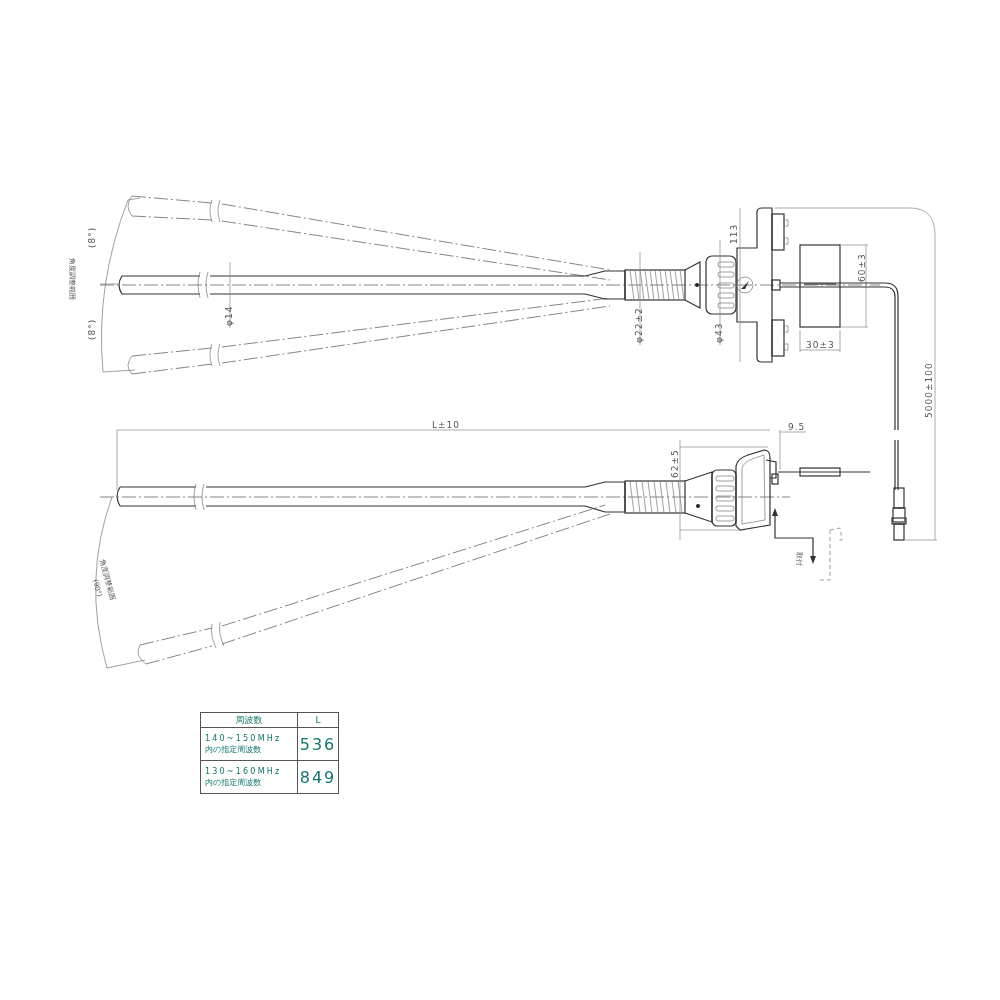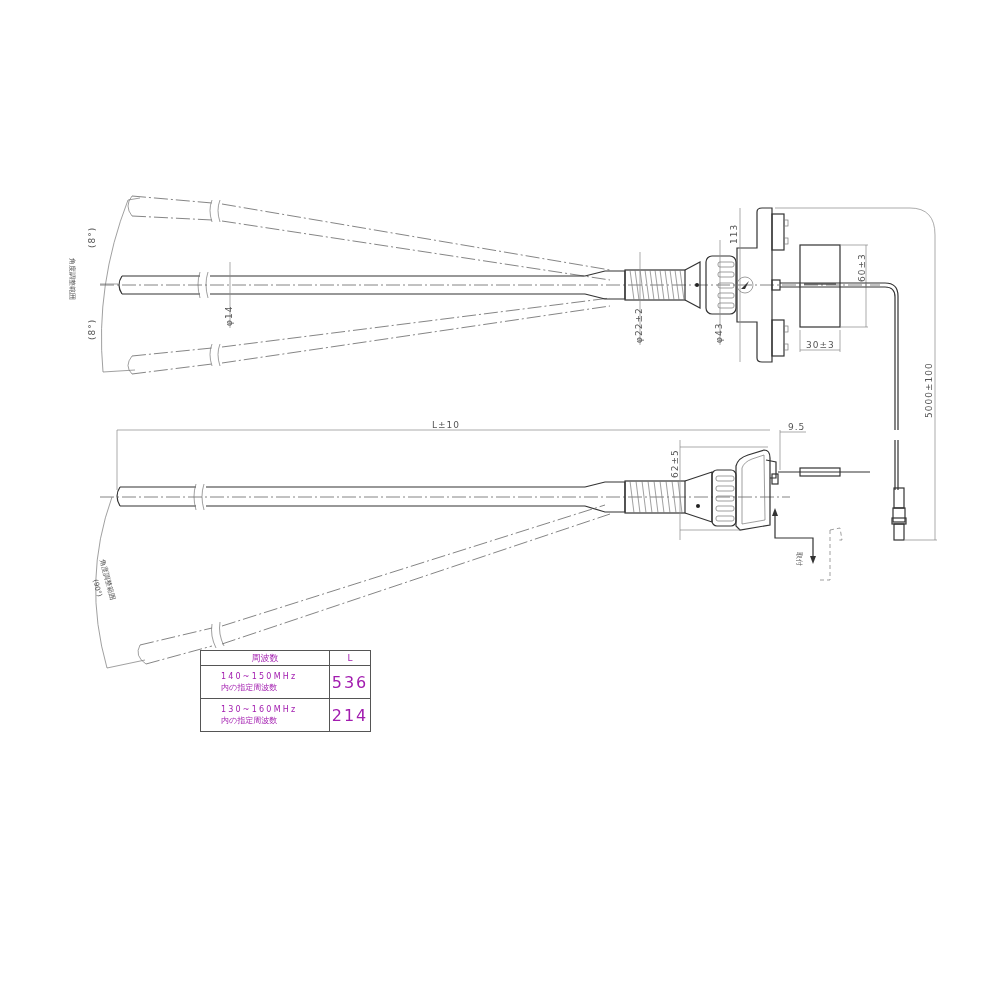--- a/index.html
+++ b/index.html
@@ -5,25 +5,25 @@
   html, body { margin:0; padding:0; background:#ffffff; }
   body { width:1000px; height:1000px; position:relative; overflow:hidden;
          font-family:"DejaVu Sans", sans-serif; }
   svg#drawing { position:absolute; left:0; top:0; }
   .ln { stroke:#333; stroke-width:1.2; fill:none; }
   .thin { stroke:#777; stroke-width:0.7; fill:none; }
   .dash { stroke:#666; stroke-width:0.8; fill:none; stroke-dasharray:14 3 2 3; }
   .dim { stroke:#888; stroke-width:0.7; fill:none; }
   .dimtxt { font-family:"DejaVu Sans", sans-serif; font-size:9px; fill:#555; letter-spacing:1px; }
   .smtxt { font-family:"DejaVu Sans", sans-serif; font-size:7px; fill:#555; }
-  table.freq { position:absolute; left:200px; top:650px; border-collapse:collapse;
-               font-family:"DejaVu Sans", sans-serif; color:#a21caf; }
+  table.freq { position:absolute; left:200px; top:712px; border-collapse:collapse;
+               font-family:"DejaVu Sans", sans-serif; color:#0f766e; }
   table.freq td, table.freq th { border:1px solid #555; font-weight:normal; }
   table.freq th { font-size:9px; height:14px; padding:0 4px; }
-  table.freq td.f { width:88px; height:32px; font-size:8px; line-height:11px; padding:0 20px; text-align:left; }
+  table.freq td.f { width:88px; height:32px; font-size:8px; line-height:11px; padding:0 4px; text-align:left; }
   table.freq td.f .r1 { letter-spacing:2.2px; }
   table.freq td.v { width:38px; text-align:center; font-size:16px; letter-spacing:2px; }
 </style>
 </head>
 <body>
 
 <svg id="drawing" width="1000" height="1000" viewBox="0 0 1000 1000">
 
   <g>
 
@@ -212,16 +212,16 @@
       <div class="r1">140~150MHz</div>
       <div>内の指定周波数</div>
     </td>
     <td class="v">536</td>
   </tr>
   <tr>
     <td class="f">
       <div class="r1">130~160MHz</div>
       <div>内の指定周波数</div>
     </td>
-    <td class="v">214</td>
+    <td class="v">849</td>
   </tr>
 </tbody>
   </table>
 
 </body></html>

